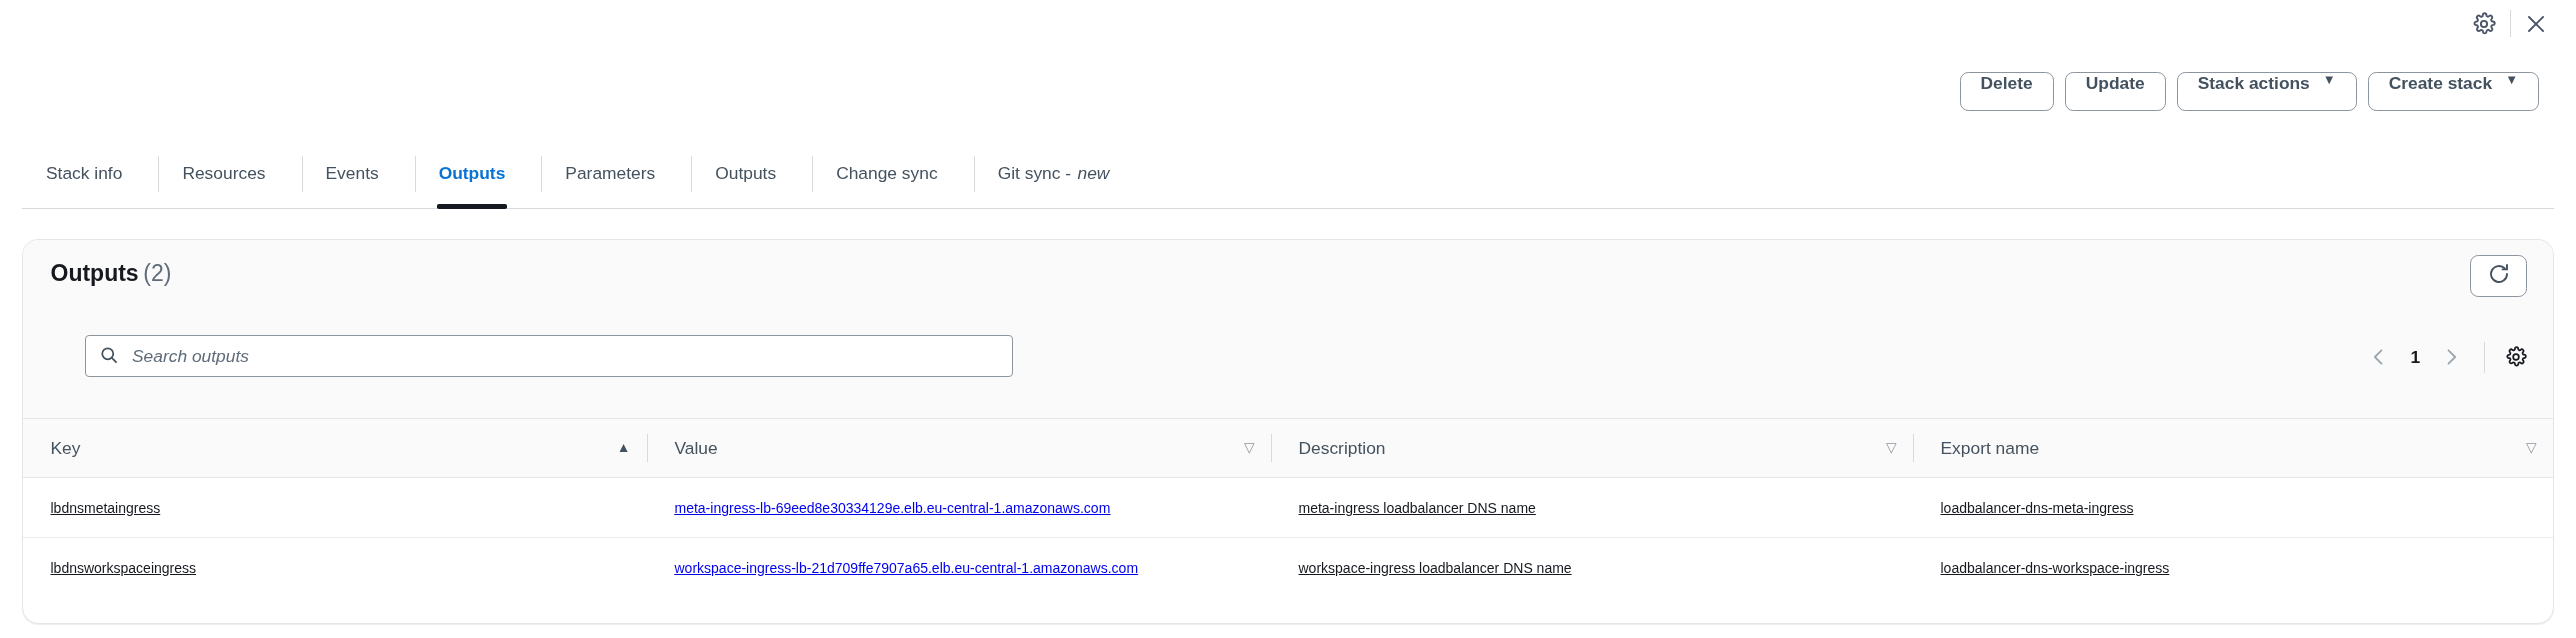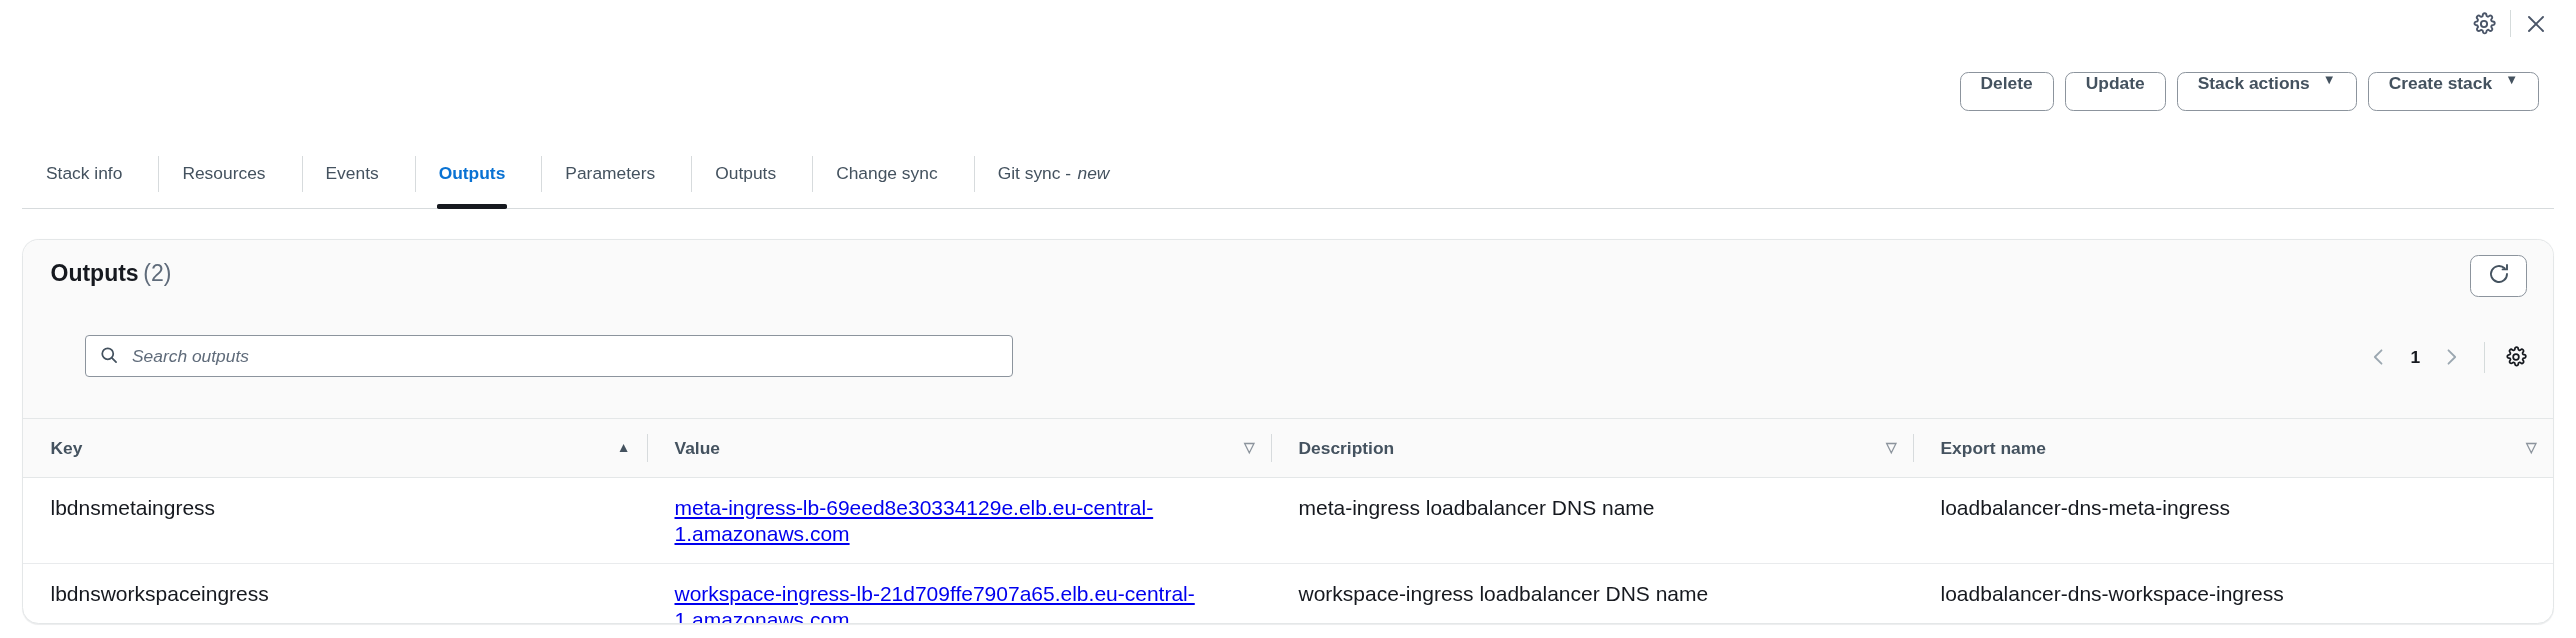--- a/index.html
+++ b/index.html
@@ -287,21 +287,21 @@
     border-collapse: collapse;
     table-layout: fixed;
   }
   table.outputs thead th {
     height: 59px;
     background: #fafafa;
     border-top: 0.9px solid #e4e7e8;
     border-bottom: 0.9px solid #e4e7e8;
     text-align: left;
     font-size: 17.4px;
-    font-weight: bold;
+    font-weight: normal;
     color: #44525f;
     padding: 0 0 0 27.5px;
     position: relative;
     box-sizing: border-box;
     vertical-align: middle;
   }
   table.outputs thead th .th-inner {
     display: flex;
     align-items: center;
     justify-content: space-between;
@@ -319,27 +319,28 @@
   .sort-arrow {
     font-size: 13.8px;
     line-height: 1;
     color: #44525f;
   }
   .sort-arrow.inactive {
     color: #8c949d;
   }
   table.outputs tbody td {
     padding: 16.5px 27.5px;
-    font-size: 21px;
+    font-size: 14px;
     color: #16191f;
     vertical-align: top;
     border-bottom: 0.9px solid #e9ebed;
     line-height: 26px;
     word-break: break-word;
     box-sizing: border-box;
+    text-decoration: underline;
   }
   table.outputs tbody tr:last-child td {
     border-bottom: none;
   }
   td.value-cell a {
     color: #0000ee;
     text-decoration: underline;
     cursor: pointer;
   }
   .col-key   { width: 624px; }

